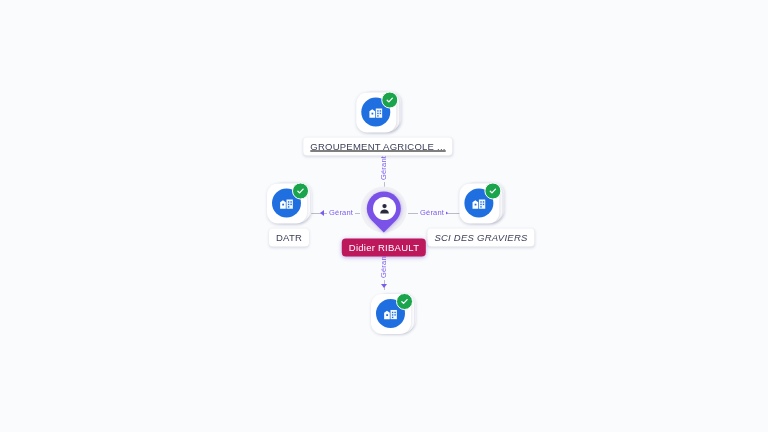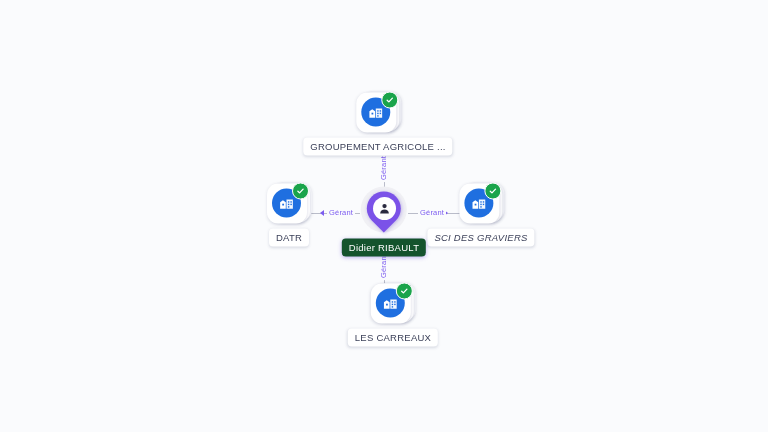--- a/index.html
+++ b/index.html
@@ -168,21 +168,21 @@
     background: #ffffff;
     color: #3c4159;
     font-size: 9.5px;
     letter-spacing: .25px;
     padding: 3px 7px 4px 7px;
     border-radius: 4px;
     box-shadow: 0 1px 3px rgba(60,70,110,.18);
     white-space: nowrap;
   }
   .node-label.primary {
-    background: #14532d;
+    background: #be185d;
     color: #ffffff;
     box-shadow: 0 1px 4px rgba(90,60,210,.4);
     text-align: right;
   }
 </style>
 </head>
 <body>
 
 <div id="graph-canvas">
 
@@ -195,21 +195,21 @@
   <div class="edge-label vert" style="left:384px; top:266px; transform:translate(-50%,-50%) rotate(-90deg);">Gérant</div>
 
   <div class="edge-line edge-h" style="left:308px; top:213px; width:52px;"></div>
   <div class="arrow arrow-left" style="left:320px; top:210px;"></div>
   <div class="edge-label" style="left:327px; top:208px;">Gérant</div>
 
   <div class="edge-line edge-h" style="left:408px; top:213px; width:52px;"></div>
   <div class="arrow arrow-right" style="left:444px; top:210px;"></div>
   <div class="edge-label" style="left:418px; top:208px;">Gérant</div>
 
-  <div class="node" style="left:378px; top:122px;">
+  <div class="node" style="left:378px; top:122px;text-decoration:underline;">
     <div class="stack">
       <div class="card card-3"></div>
       <div class="card card-2"></div>
       <div class="card card-1"></div>
       <div class="disc">
         <svg width="17" height="17" viewBox="0 0 24 24" fill="none">
           <path d="M3 20h8v-9l-4-3-4 3v9z" fill="#ffffff"></path>
           <path d="M12 20h9V7h-9v13z" fill="#ffffff" opacity="0.95"></path>
           <rect x="14" y="9.5" width="2" height="2" fill="#1f6fe0"></rect>
           <rect x="17.5" y="9.5" width="2" height="2" fill="#1f6fe0"></rect>
@@ -296,21 +296,20 @@
           <rect x="14" y="16.5" width="2" height="2" fill="#1f6fe0"></rect>
           <rect x="6" y="13" width="2.5" height="2.5" fill="#1f6fe0"></rect>
         </svg>
       </div>
       <div class="check-badge">
         <svg width="9" height="9" viewBox="0 0 24 24">
           <path d="M5 12.5l4.5 4.5L19 7" stroke="#ffffff" stroke-width="3.4" fill="none" stroke-linecap="round" stroke-linejoin="round"></path>
         </svg>
       </div>
     </div>
-    <div class="node-label">LES CARREAUX</div>
   </div>
 
   <div class="node" style="left:384px; top:220px;">
     <div class="pin-wrap">
       <div class="halo"></div>
       <div class="pin">
         <div class="pin-inner">
           <svg width="13" height="13" viewBox="0 0 24 24">
             <circle cx="12" cy="7.5" r="4" fill="#2b2b40"></circle>
             <path d="M4 21c0-4.4 3.6-7 8-7s8 2.6 8 7z" fill="#2b2b40"></path>

